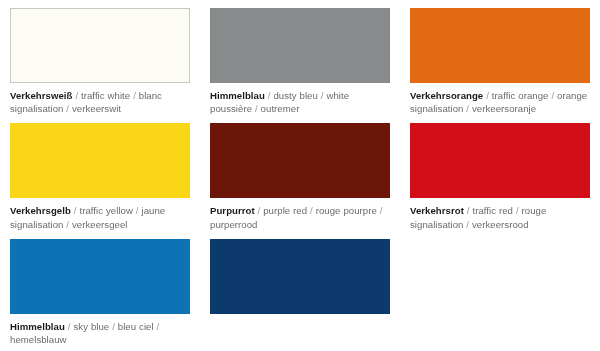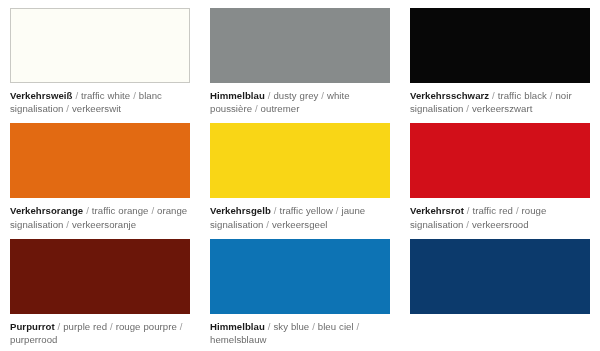--- a/index.html
+++ b/index.html
@@ -73,32 +73,24 @@
     <div class="caption">
       <span class="de">Verkehrsweiß</span><span class="sep"> / </span><span class="tr">traffic white</span><span class="sep"> / </span><span class="tr">blanc signalisation</span><span class="sep"> / </span><span class="tr">verkeerswit</span>
     </div>
   </div>
 
   <div class="cell">
     <div class="swatch-wrap">
       <div class="swatch" style="background-color: rgb(135, 139, 139);"></div>
     </div>
     <div class="caption">
-      <span class="de">Himmelblau</span><span class="sep"> / </span><span class="tr">dusty grey</span><span class="sep"> / </span><span class="tr">white poussière</span><span class="sep"> / </span><span class="tr">outremer</span>
+      <span class="de">Himmelblau</span><span class="sep"> / </span><span class="tr">dusty bleu</span><span class="sep"> / </span><span class="tr">white poussière</span><span class="sep"> / </span><span class="tr">outremer</span>
     </div>
   </div>
 
-  <div class="cell">
-    <div class="swatch-wrap">
-      <div class="swatch" style="background-color: rgb(7, 7, 7);"></div>
-    </div>
-    <div class="caption">
-      <span class="de">Verkehrsschwarz</span><span class="sep"> / </span><span class="tr">traffic black</span><span class="sep"> / </span><span class="tr">noir signalisation</span><span class="sep"> / </span><span class="tr">verkeerszwart</span>
-    </div>
-  </div>
 
   <div class="cell">
     <div class="swatch-wrap">
       <div class="swatch" style="background-color: rgb(226, 106, 18);"></div>
     </div>
     <div class="caption">
       <span class="de">Verkehrsorange</span><span class="sep"> / </span><span class="tr">traffic orange</span><span class="sep"> / </span><span class="tr">orange signalisation</span><span class="sep"> / </span><span class="tr">verkeersoranje</span>
     </div>
   </div>
 
@@ -106,33 +98,33 @@
     <div class="swatch-wrap">
       <div class="swatch" style="background-color: rgb(249, 214, 22);"></div>
     </div>
     <div class="caption">
       <span class="de">Verkehrsgelb</span><span class="sep"> / </span><span class="tr">traffic yellow</span><span class="sep"> / </span><span class="tr">jaune signalisation</span><span class="sep"> / </span><span class="tr">verkeersgeel</span>
     </div>
   </div>
 
   <div class="cell">
     <div class="swatch-wrap">
-      <div class="swatch" style="background-color: rgb(210, 15, 25);"></div>
+      <div class="swatch" style="background-color: rgb(107, 22, 9);"></div>
     </div>
     <div class="caption">
-      <span class="de">Verkehrsrot</span><span class="sep"> / </span><span class="tr">traffic red</span><span class="sep"> / </span><span class="tr">rouge signalisation</span><span class="sep"> / </span><span class="tr">verkeersrood</span>
+      <span class="de">Purpurrot</span><span class="sep"> / </span><span class="tr">purple red</span><span class="sep"> / </span><span class="tr">rouge pourpre</span><span class="sep"> / </span><span class="tr">purperrood</span>
     </div>
   </div>
 
   <div class="cell">
     <div class="swatch-wrap">
-      <div class="swatch" style="background-color: rgb(107, 22, 9);"></div>
+      <div class="swatch" style="background-color: rgb(210, 15, 25);"></div>
     </div>
     <div class="caption">
-      <span class="de">Purpurrot</span><span class="sep"> / </span><span class="tr">purple red</span><span class="sep"> / </span><span class="tr">rouge pourpre</span><span class="sep"> / </span><span class="tr">purperrood</span>
+      <span class="de">Verkehrsrot</span><span class="sep"> / </span><span class="tr">traffic red</span><span class="sep"> / </span><span class="tr">rouge signalisation</span><span class="sep"> / </span><span class="tr">verkeersrood</span>
     </div>
   </div>
 
   <div class="cell">
     <div class="swatch-wrap">
       <div class="swatch" style="background-color: rgb(13, 115, 180);"></div>
     </div>
     <div class="caption">
       <span class="de">Himmelblau</span><span class="sep"> / </span><span class="tr">sky blue</span><span class="sep"> / </span><span class="tr">bleu ciel</span><span class="sep"> / </span><span class="tr">hemelsblauw</span>
     </div>

